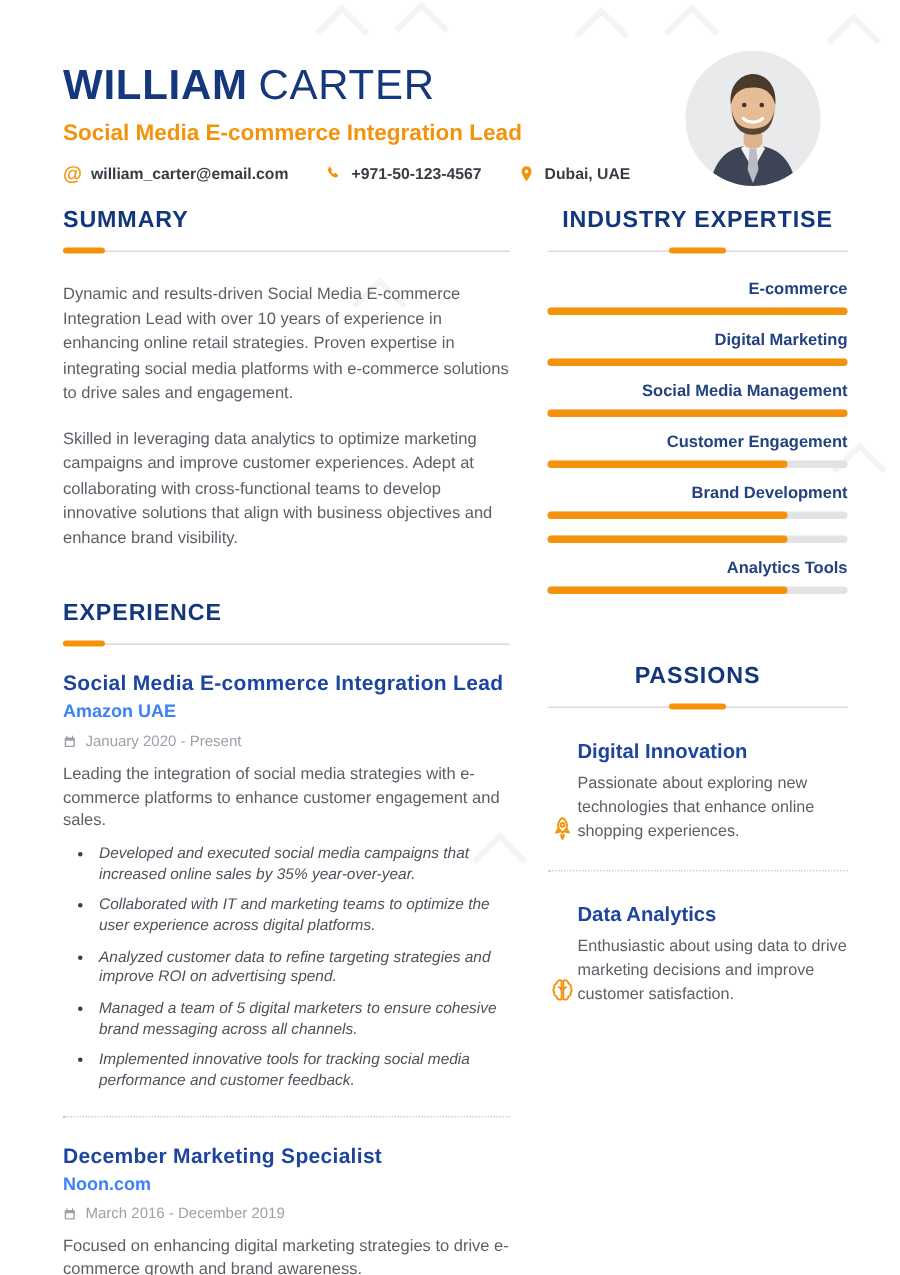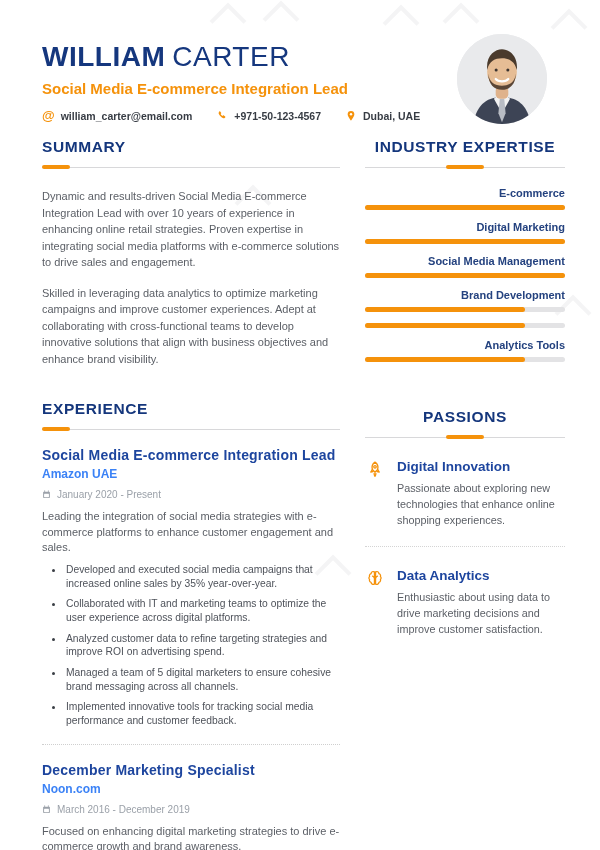--- a/index.html
+++ b/index.html
@@ -46,36 +46,36 @@
   .summary-text + .summary-text { margin-top:14px; }
 
   
   .section-experience { margin-top:33px; }
   .job { margin-top:17px; }
   .job-role { font-size:14px; font-weight:800; color:#1D459E; letter-spacing:.2px; }
   .job-company { margin-top:4px; font-size:12px; font-weight:800; color:#3b82f6; }
   .job-dates { margin-top:8px; display:flex; align-items:center; gap:6px;
                font-size:10px; color:#9BA1A9; }
   .job-desc { margin-top:9px; font-size:11px; line-height:1.42; color:#5B5F66; }
-  .job-bullets { margin:6px 0 0 22px; }
+  .job-bullets { margin:6px 0 0 22px;font-style:italic; }
   .job-bullets li { font-size:10.3px; line-height:1.33; color:#4E525A;
                     margin-top:7px; padding-left:2px; }
   .job-bullets li::marker { color:#3a3e45; font-size:9px; }
   .dotted-divider { border:none; border-top:1px dotted #cfcfcf; margin:16px 0 2px; }
 
   
   .skills { margin-top:19px; }
   .skill { margin-bottom:11px; }
   .skill-label { font-size:11px; font-weight:800; color:#24427F;text-align:right; }
   .skill-track { margin-top:6px; height:5px; border-radius:3px; background:#E3E3E5; }
   .skill-fill  { height:5px; border-radius:3px; background:#F5920B; }
 
   
   .section-passions { margin-top:46px; }
-  .passion { display:flex; gap:12px; margin-top:21px; align-items:flex-start; }
+  .passion { display:flex; margin-top:21px; align-items:flex-end; }
   .passion-icon { flex:none; width:20px; height:20px; margin-top:1px; }
   .passion-title { font-size:13.5px; font-weight:800; color:#1D459E; }
   .passion-text { margin-top:6px; font-size:10.8px; line-height:1.5; color:#5B5F66; }
   .passion-divider { border:none; border-top:1px dotted #d4d4d4; margin:17px 0 0; }
 
   svg .oStroke { stroke:#F5920B; fill:none; stroke-width:1.6;
                  stroke-linecap:round; stroke-linejoin:round; }
 </style>
 </head>
 <body>
@@ -222,20 +222,26 @@
                 <div class="skill-fill" style="width: 100%;"></div>
               </div>
           </div>
           <div class="skill">
             <div class="skill-label">Social Media Management</div>
             <div class="skill-track">
                 <div class="skill-fill" style="width: 100%;"></div>
               </div>
           </div>
           <div class="skill">
+            <div class="skill-label">Customer Engagement</div>
+            <div class="skill-track">
+                <div class="skill-fill" style="width: 80%;"></div>
+              </div>
+          </div>
+          <div class="skill">
             <div class="skill-label">Brand Development</div>
             <div class="skill-track">
                 <div class="skill-fill" style="width: 80%;"></div>
               </div>
           </div>
           <div class="skill">
             <div class="skill-track">
                 <div class="skill-fill" style="width: 80%;"></div>
               </div>
           </div>

